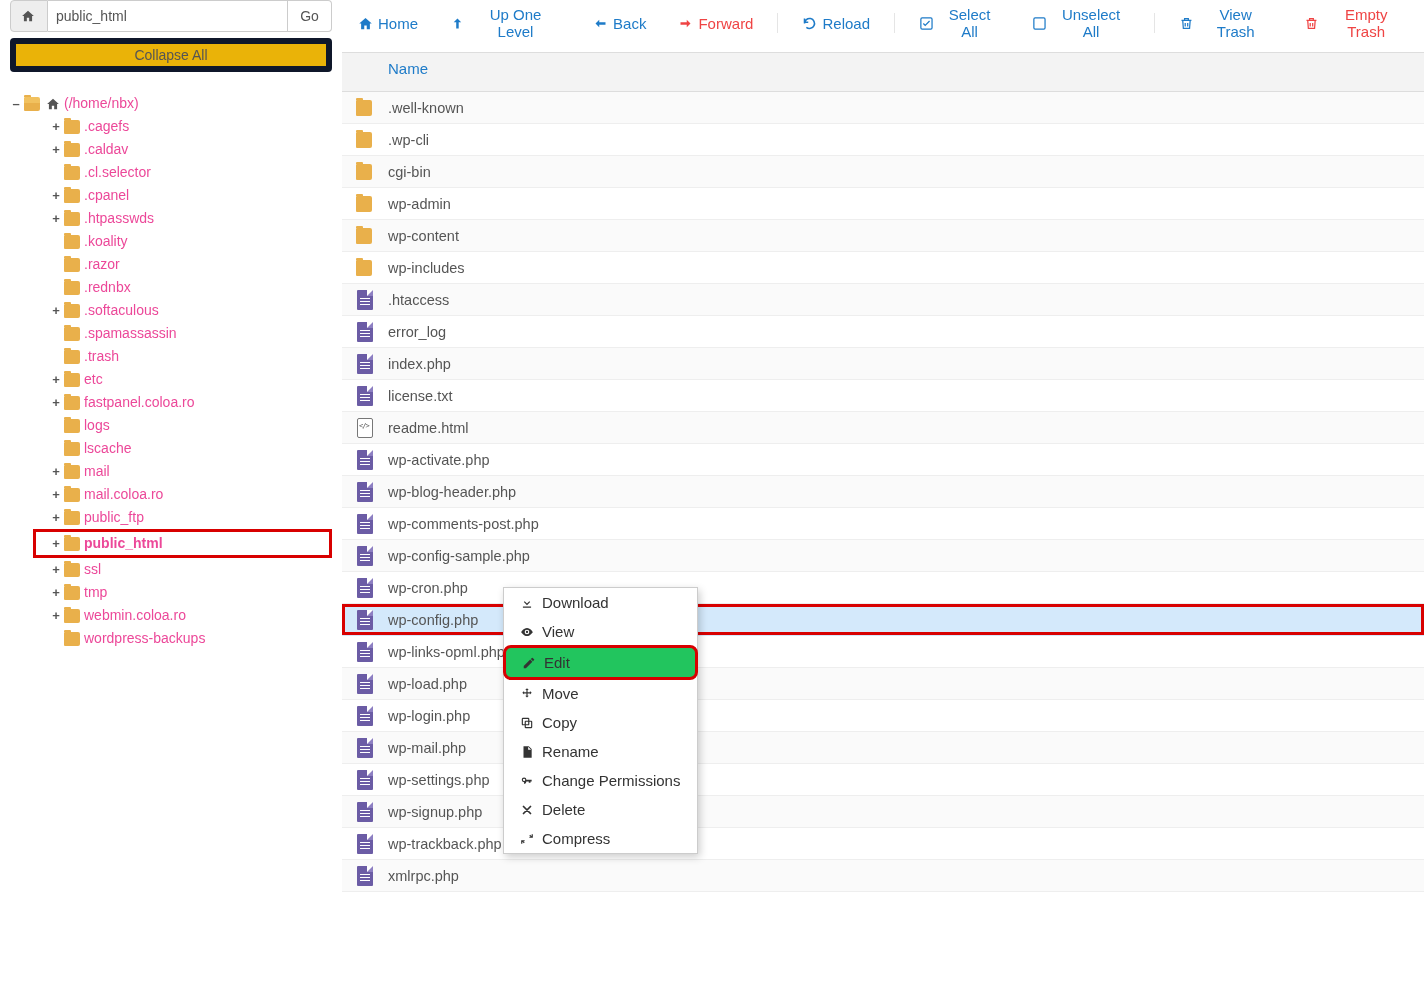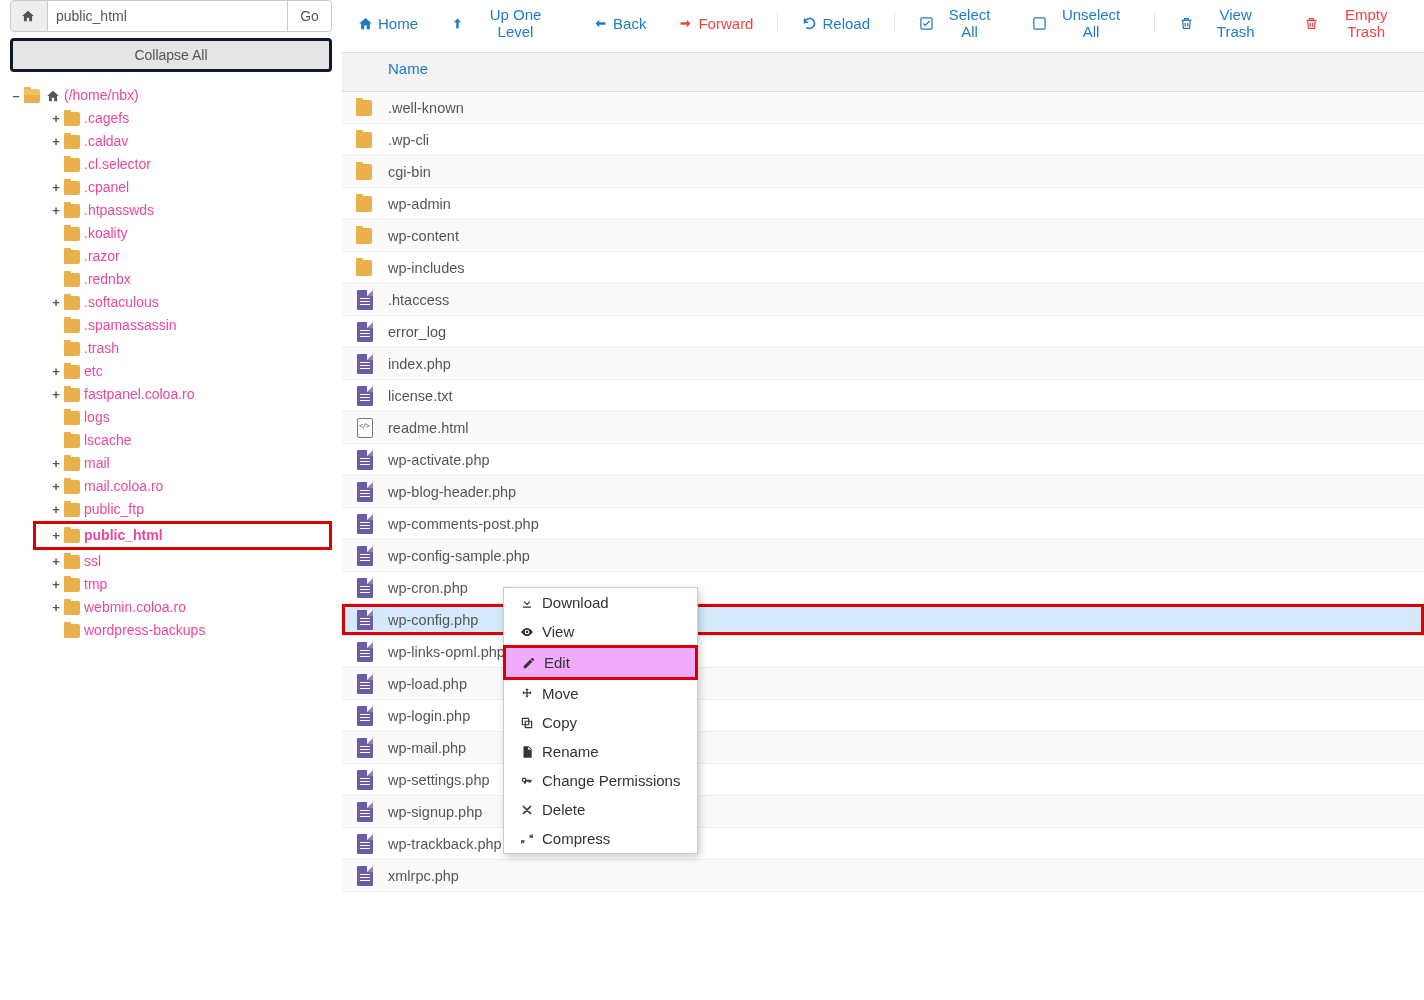--- a/index.html
+++ b/index.html
@@ -6,21 +6,21 @@
 body { font-family: -apple-system, BlinkMacSystemFont, "Segoe UI", Arial, sans-serif; font-size: 14px; color: #555; background: #fff; width: 1424px; height: 1000px; overflow: hidden; }
 .container { display: flex; width: 100%; height: 100%; }
 .sidebar { width: 342px; flex-shrink: 0; padding: 0 10px; }
 .main { flex: 1; overflow: hidden; }
 
 
 .path-bar { display: flex; margin: 0 0 6px 0; }
 .path-home { width: 38px; height: 32px; border: 1px solid #ccc; background: #eee; display: flex; align-items: center; justify-content: center; border-radius: 4px 0 0 4px; }
 .path-input { flex: 1; border: 1px solid #ccc; border-left: none; height: 32px; padding: 0 8px; font-size: 14px; color: #555; }
 .path-go { width: 44px; height: 32px; border: 1px solid #ccc; border-left: none; background: #fff; border-radius: 0 4px 4px 0; color: #555; font-size: 14px; cursor: pointer; text-align: center; }
-.collapse-btn { width: 100%; height: 34px; border: 3px solid #0f172a; background: #e5e5e5; color: #555; font-size: 14px; cursor: pointer; border-radius: 4px; margin-bottom: 12px; }
+.collapse-btn { width: 100%; height: 34px; border: 6px solid #0f172a; background: #eab308; color: #555; font-size: 14px; cursor: pointer; border-radius: 4px; margin-bottom: 20px; }
 
 
 .tree { font-size: 14px; line-height: 23px; }
 .tree-item { display: flex; align-items: center; white-space: nowrap; padding: 0; }
 .toggle { width: 12px; text-align: center; color: #555; font-weight: bold; cursor: pointer; font-size: 13px; }
 .toggle-empty { width: 12px; display: inline-block; }
 .folder-icon { width: 16px; height: 14px; display: inline-block; margin: 0 4px 0 2px; }
 .folder-closed { background: #e9b04b; border-radius: 1px 2px 2px 1px; position: relative; }
 .folder-closed::before { content:""; position:absolute; top:-2px; left:0; width:7px; height:2px; background:#e9b04b; border-radius:1px 1px 0 0; }
 .folder-open { background: linear-gradient(to bottom, #f1c15f 40%, #e9b04b 40%); border-radius: 1px 2px 2px 1px; position: relative; }
@@ -50,21 +50,21 @@
 .file-icon::before { content:""; position:absolute; top:0; right:0; width:6px; height:6px; background:#fff; }
 .file-icon::after { content:""; position:absolute; top:0; right:0; border-style:solid; border-width:0 0 6px 6px; border-color:transparent transparent #8d7fc2 transparent; }
 .file-lines { position:absolute; left:3px; top:8px; width:10px; height:8px; background: repeating-linear-gradient(to bottom, #fff 0, #fff 1px, transparent 1px, transparent 3px); }
 .html-icon { width: 16px; height: 20px; border: 1px solid #777; border-radius: 2px; position: relative; background: #fff; }
 .html-icon::after { content:"</>"; position:absolute; left:1px; top:3px; font-size:7px; color:#555; font-family:monospace; letter-spacing:-1px; }
 .row-name { color: #555; font-size: 14.5px; }
 
 
 .context-menu { position: absolute; left: 503px; top: 587px; width: 195px; background: #fff; border: 1px solid #ccc; box-shadow: 2px 3px 8px rgba(0,0,0,0.2); z-index: 100; }
 .ctx-item { display: flex; align-items: center; gap: 8px; padding: 6px 16px; color: #333; font-size: 15px; cursor: pointer; }
-.ctx-item.hovered { background: #f0abfc; }
+.ctx-item.hovered { background: #22c55e; border-radius: 8px; }
 .ctx-item svg, .ctx-item .ctx-icon { width: 14px; height: 14px; flex-shrink: 0; }
 .ctx-red { border: 3px solid #d80000; margin: -1px; }
 
 </style>
 </head>
 <body>
 
 <div class="container">
   <div class="sidebar">
     <div class="path-bar">

